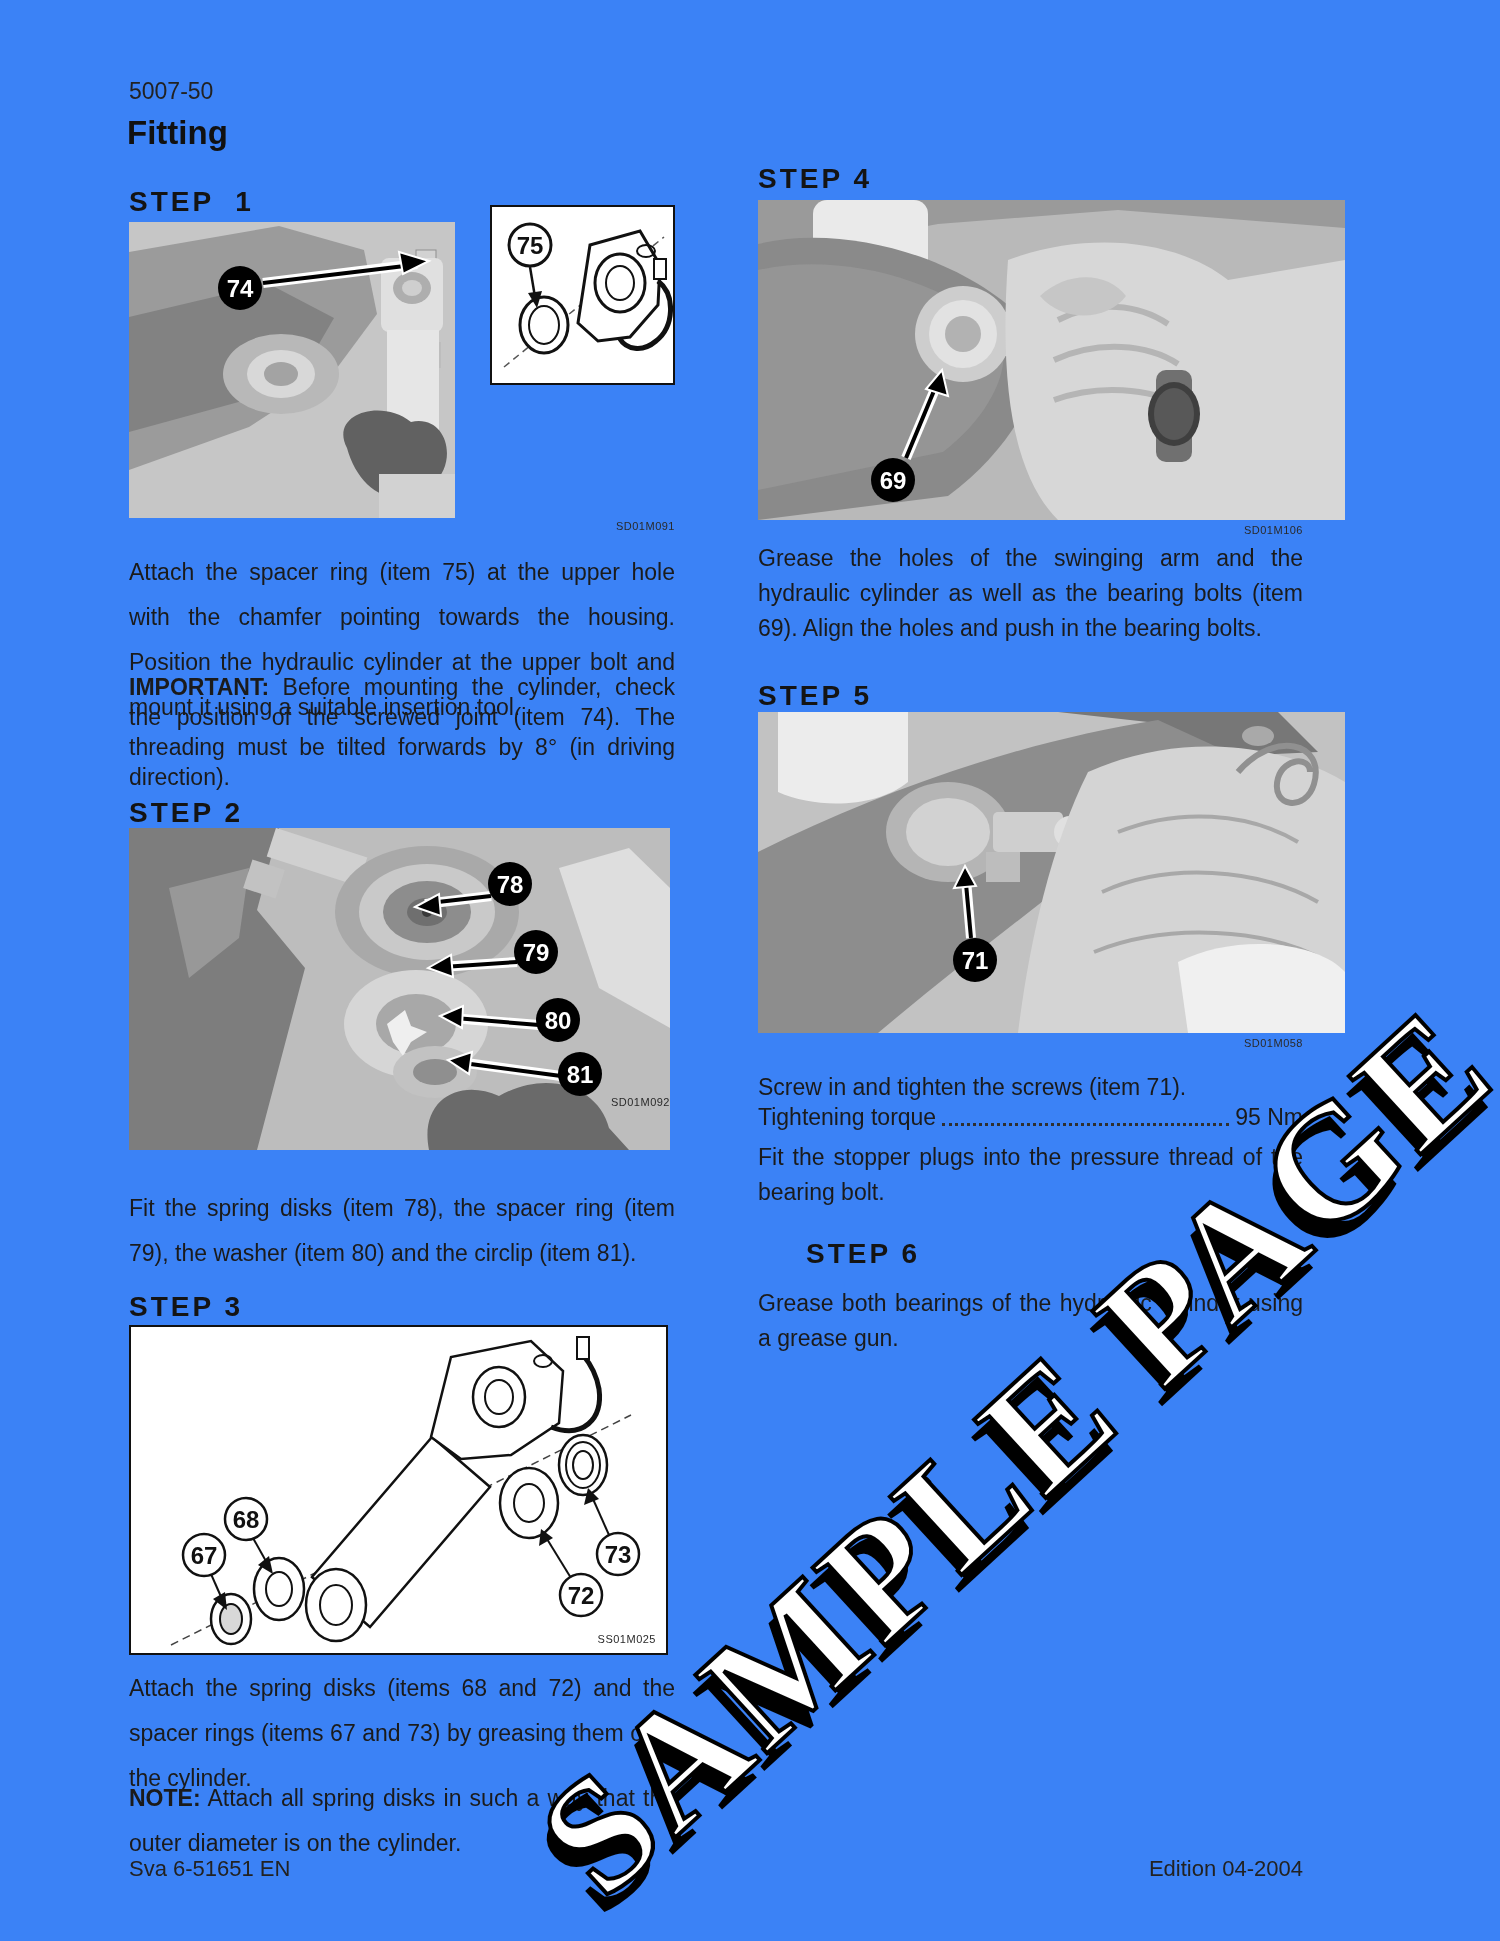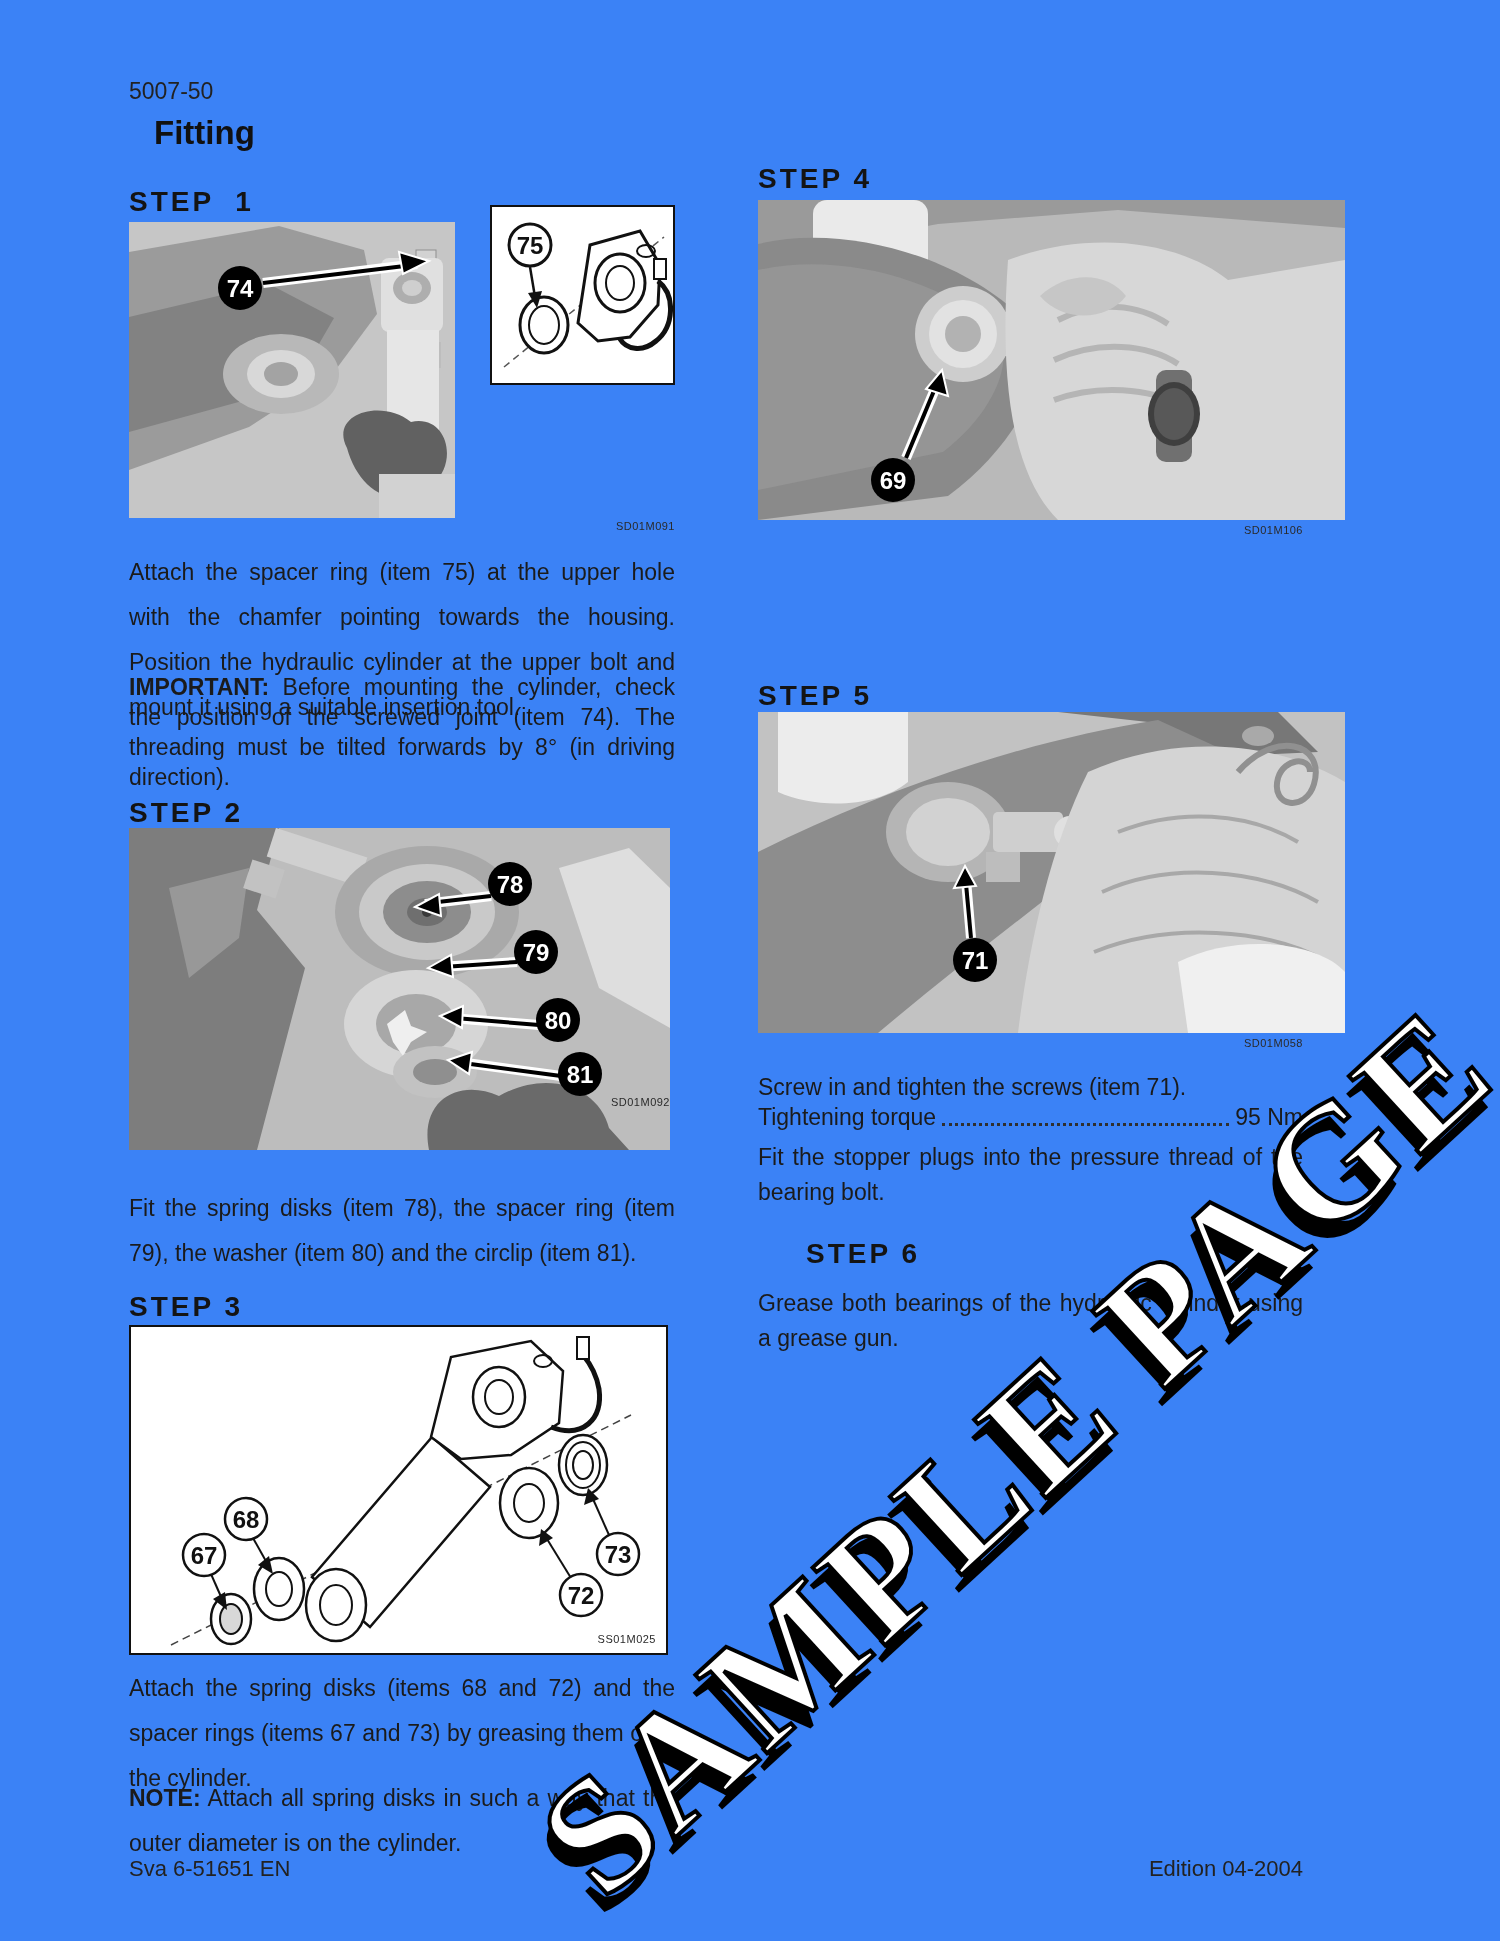--- a/index.html
+++ b/index.html
@@ -28,21 +28,21 @@
   svg text.badge-num{font-family:"Liberation Sans",sans-serif;font-size:24px;font-weight:bold;}
   svg text.badge-num-w{fill:#ffffff;}
   svg text.badge-num-b{fill:#111111;}
 </style>
 </head>
 <body>
 
 <div class="page">
 
   <div class="abs pageno" style="left:129px;top:78px;">5007-50</div>
-  <div class="abs doc-title" style="left:127px;top:114px;margin-left:27px;">Fitting</div>
+  <div class="abs doc-title" style="left:127px;top:114px;">Fitting</div>
 
   <div class="abs step-heading" style="left:129px;top:186px;">STEP  1</div>
 
   <svg class="abs photo" style="left:129px;top:222px;" width="326" height="296" viewBox="0 0 326 296">
     <rect width="326" height="296" fill="#c6c6c6"></rect>
     <path d="M0 30 L150 4 L235 28 L248 92 L205 150 L120 205 L0 248 Z" fill="#9b9b9b"></path>
     <path d="M0 95 L140 62 L205 96 L165 165 L0 210 Z" fill="#828282"></path>
     <ellipse cx="152" cy="152" rx="58" ry="40" fill="#b8b8b8"></ellipse>
     <ellipse cx="152" cy="152" rx="34" ry="24" fill="#d8d8d8"></ellipse>
     <ellipse cx="152" cy="152" rx="17" ry="12" fill="#a3a3a3"></ellipse>
@@ -250,20 +250,21 @@
       <line x1="148" y1="258" x2="178" y2="186" stroke="#000" stroke-width="4"></line>
       <polygon points="184,170 168,189 190,196" fill="#000" stroke="#fff" stroke-width="2"></polygon>
     </g>
     <g>
       <circle cx="135" cy="280" r="22" fill="#000"></circle>
       <text class="badge-num badge-num-w" x="135" y="289" text-anchor="middle">69</text>
     </g>
   </svg>
   <div class="abs fig-label" style="left:1000px;top:524px;width:303px;">SD01M106</div>
 
+  <div class="abs para para-r" style="left:758px;top:541px;width:545px;">Grease the holes of the swinging arm and the hydraulic cylinder as well as the bearing bolts (item 69). Align the holes and push in the bearing bolts.</div>
 
   <div class="abs step-heading" style="left:758px;top:680px;">STEP 5</div>
 
   <svg class="abs photo" style="left:758px;top:712px;" width="587" height="321" viewBox="0 0 587 321">
     <rect width="587" height="321" fill="#c2c2c2"></rect>
     <path d="M20 0 L150 0 L150 70 C120 95 60 98 20 80 Z" fill="#ececec"></path>
     <path d="M300 0 L520 0 L560 40 L470 44 L390 10 Z" fill="#777777"></path>
     <ellipse cx="500" cy="24" rx="16" ry="10" fill="#a9a9a9"></ellipse>
     <path d="M0 321 L0 140 C120 80 260 30 400 8 L470 40 C380 120 240 220 120 321 Z" fill="#8d8d8d"></path>
     <ellipse cx="190" cy="120" rx="62" ry="50" fill="#b5b5b5"></ellipse>

